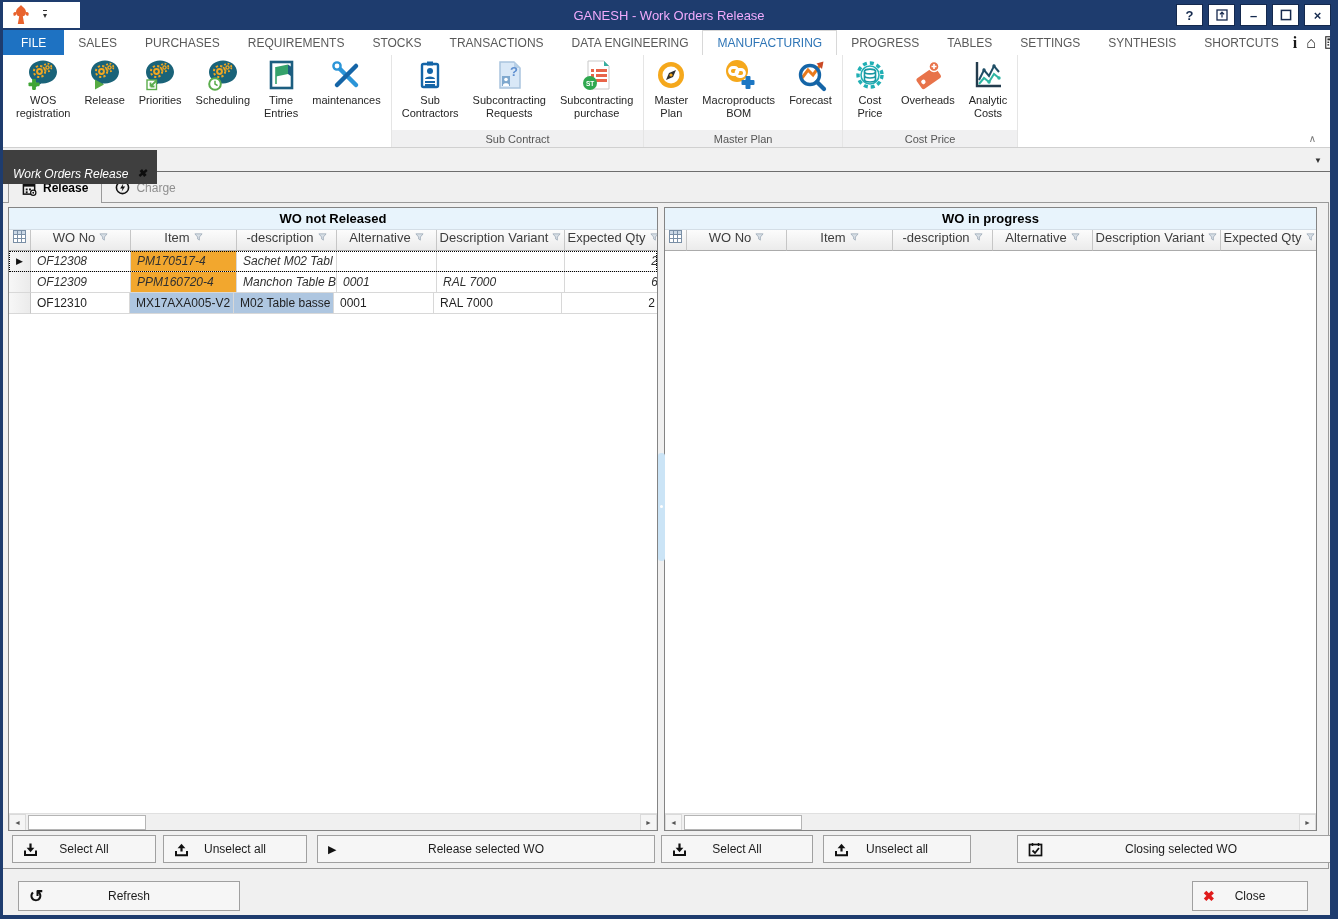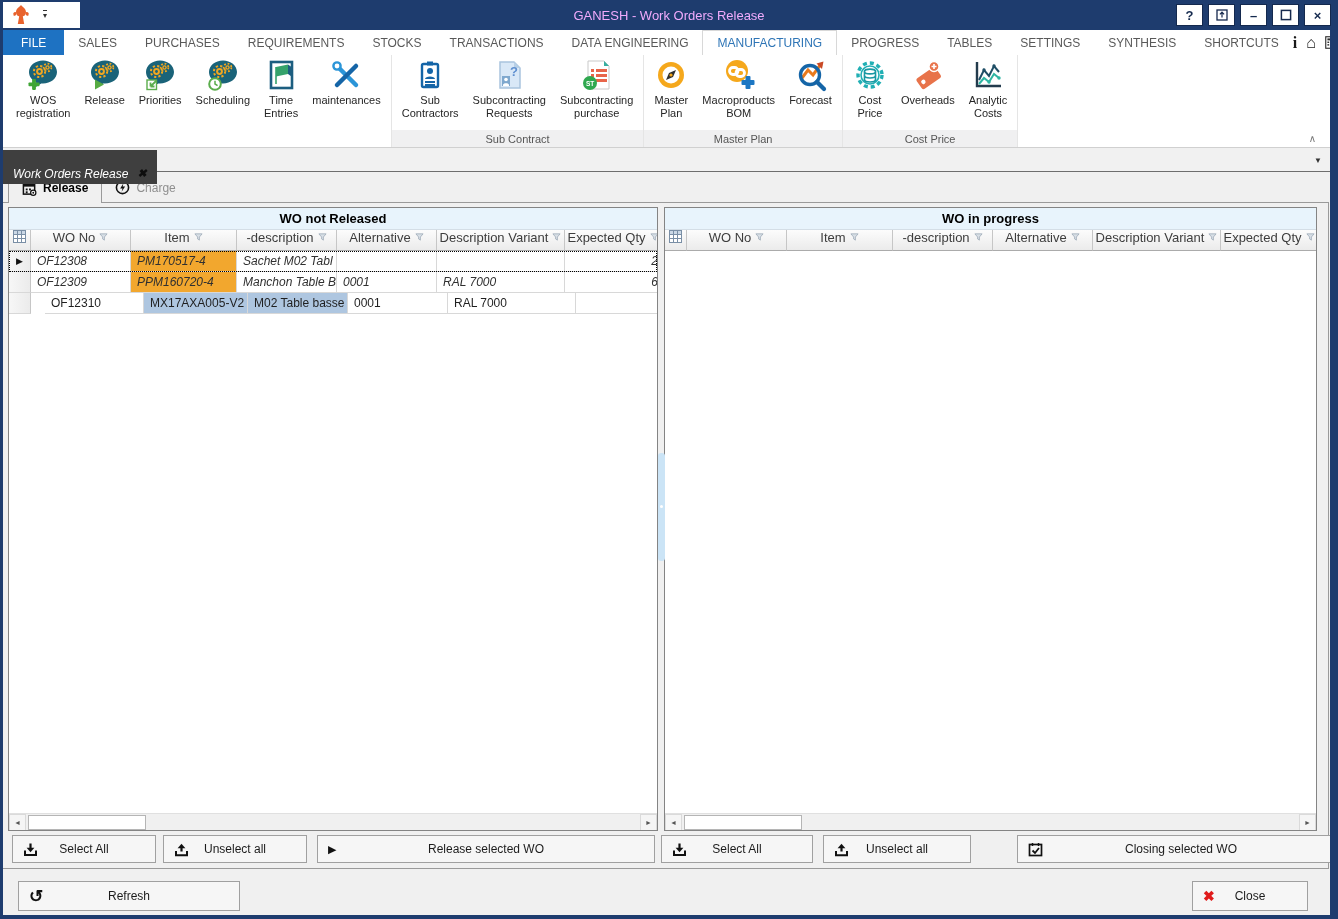--- a/index.html
+++ b/index.html
@@ -528,21 +528,21 @@
             <div class="grh"></div>
             <div class="gc" style="width: 100px;">OF12309</div>
             <div class="gc hl-orange" style="width: 106px;">PPM160720-4</div>
             <div class="gc" style="width: 100px;">Manchon Table B</div>
             <div class="gc" style="width: 100px;">0001</div>
             <div class="gc" style="width: 128px;">RAL 7000</div>
             <div class="gc num" style="width: 97px;">6</div>
           </div>
           <div class="grow">
             <div class="grh"></div>
-            <div class="gc" style="width: 99px; margin-left: 14px;">OF12310</div>
+            <div class="gc" style="width: 99px;">OF12310</div>
             <div class="gc hl-blue" style="width: 104px;">MX17AXA005-V2</div>
             <div class="gc hl-blue" style="width: 100px;">M02 Table basse</div>
             <div class="gc" style="width: 100px;">0001</div>
             <div class="gc" style="width: 128px;">RAL 7000</div>
             <div class="gc num" style="width: 97px;">2</div>
           </div>
         </div>
       <div class="hscroll">
         <span class="sbtn">◄</span>
         <span class="sthumb"></span>

